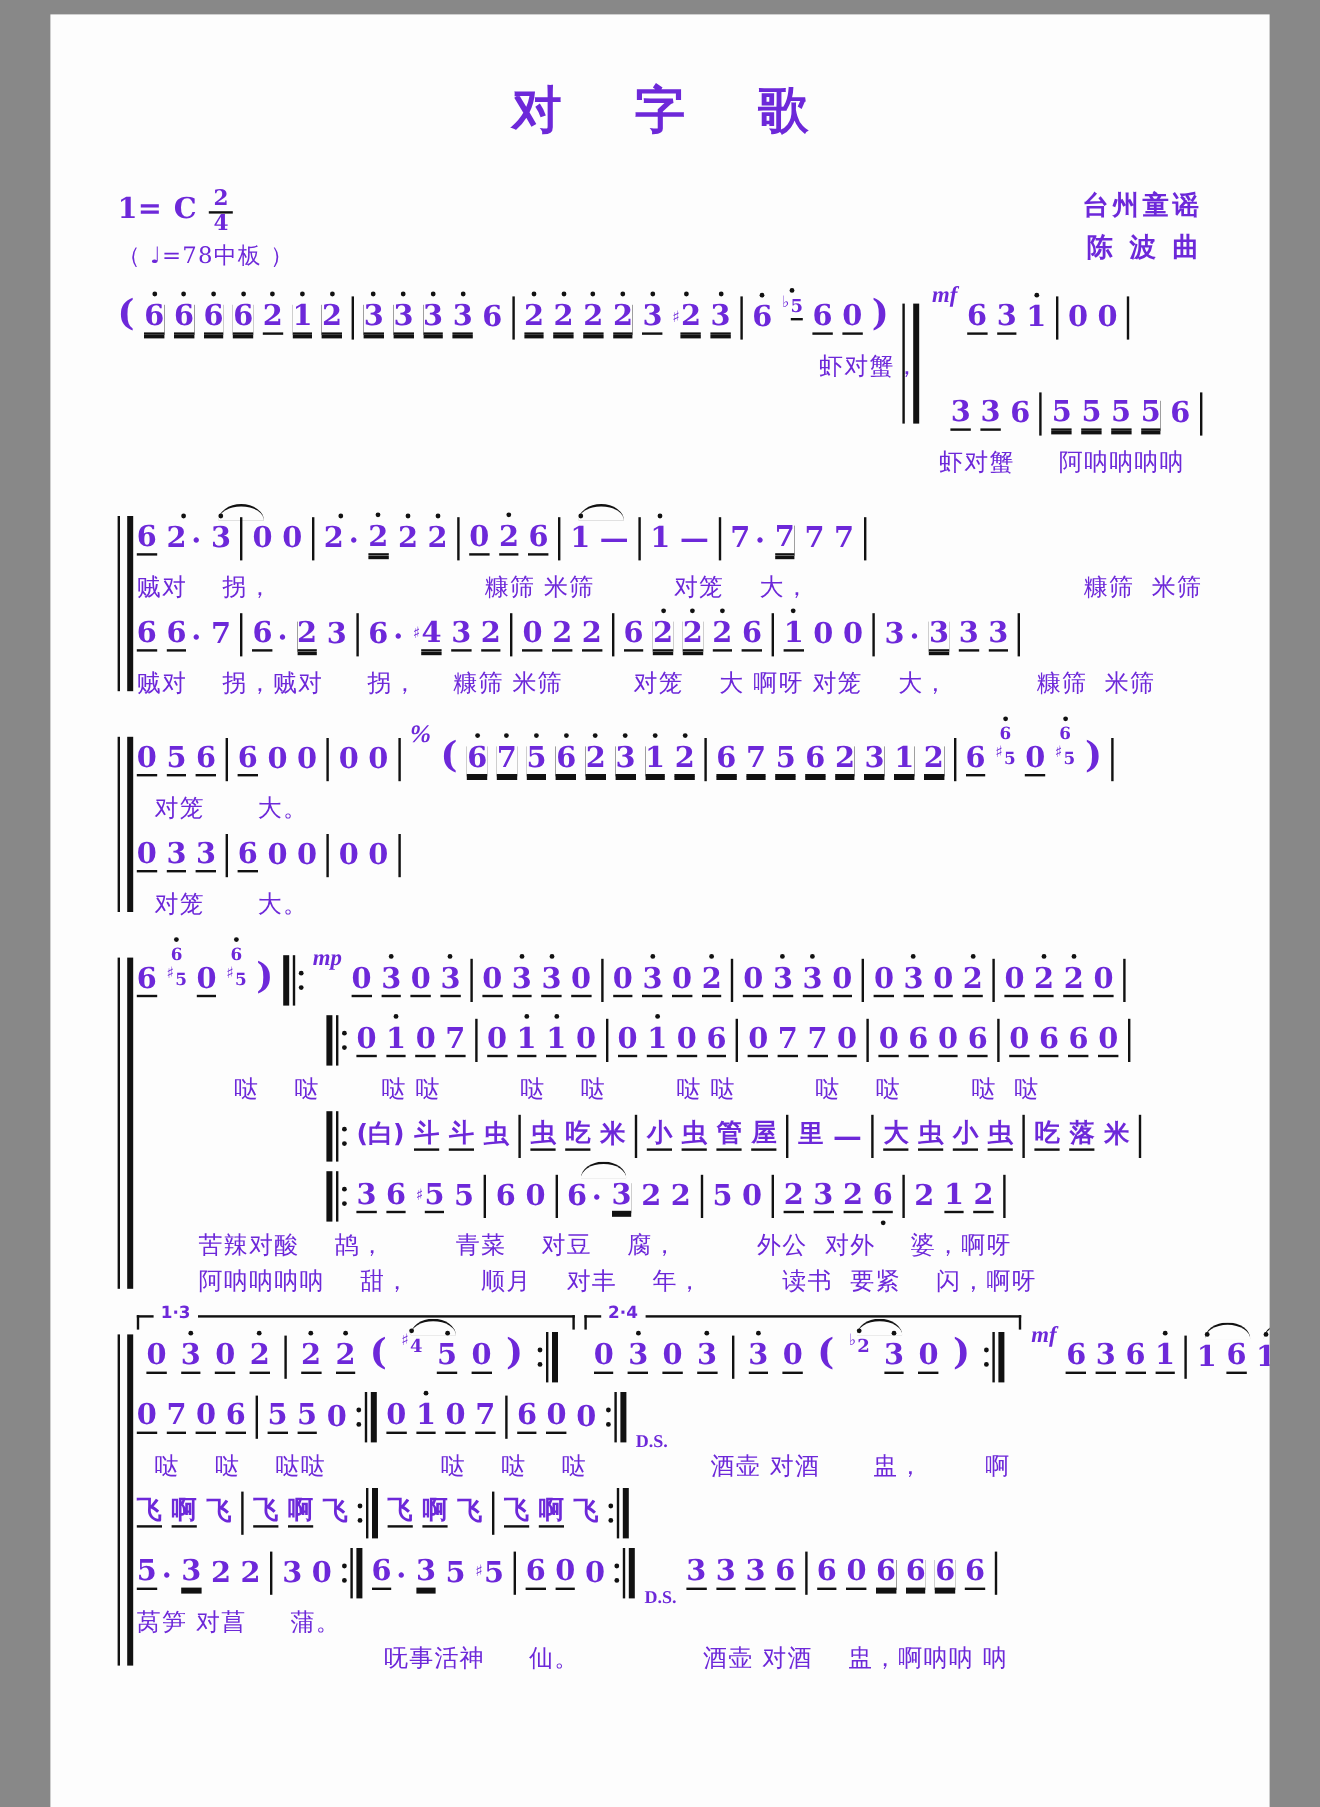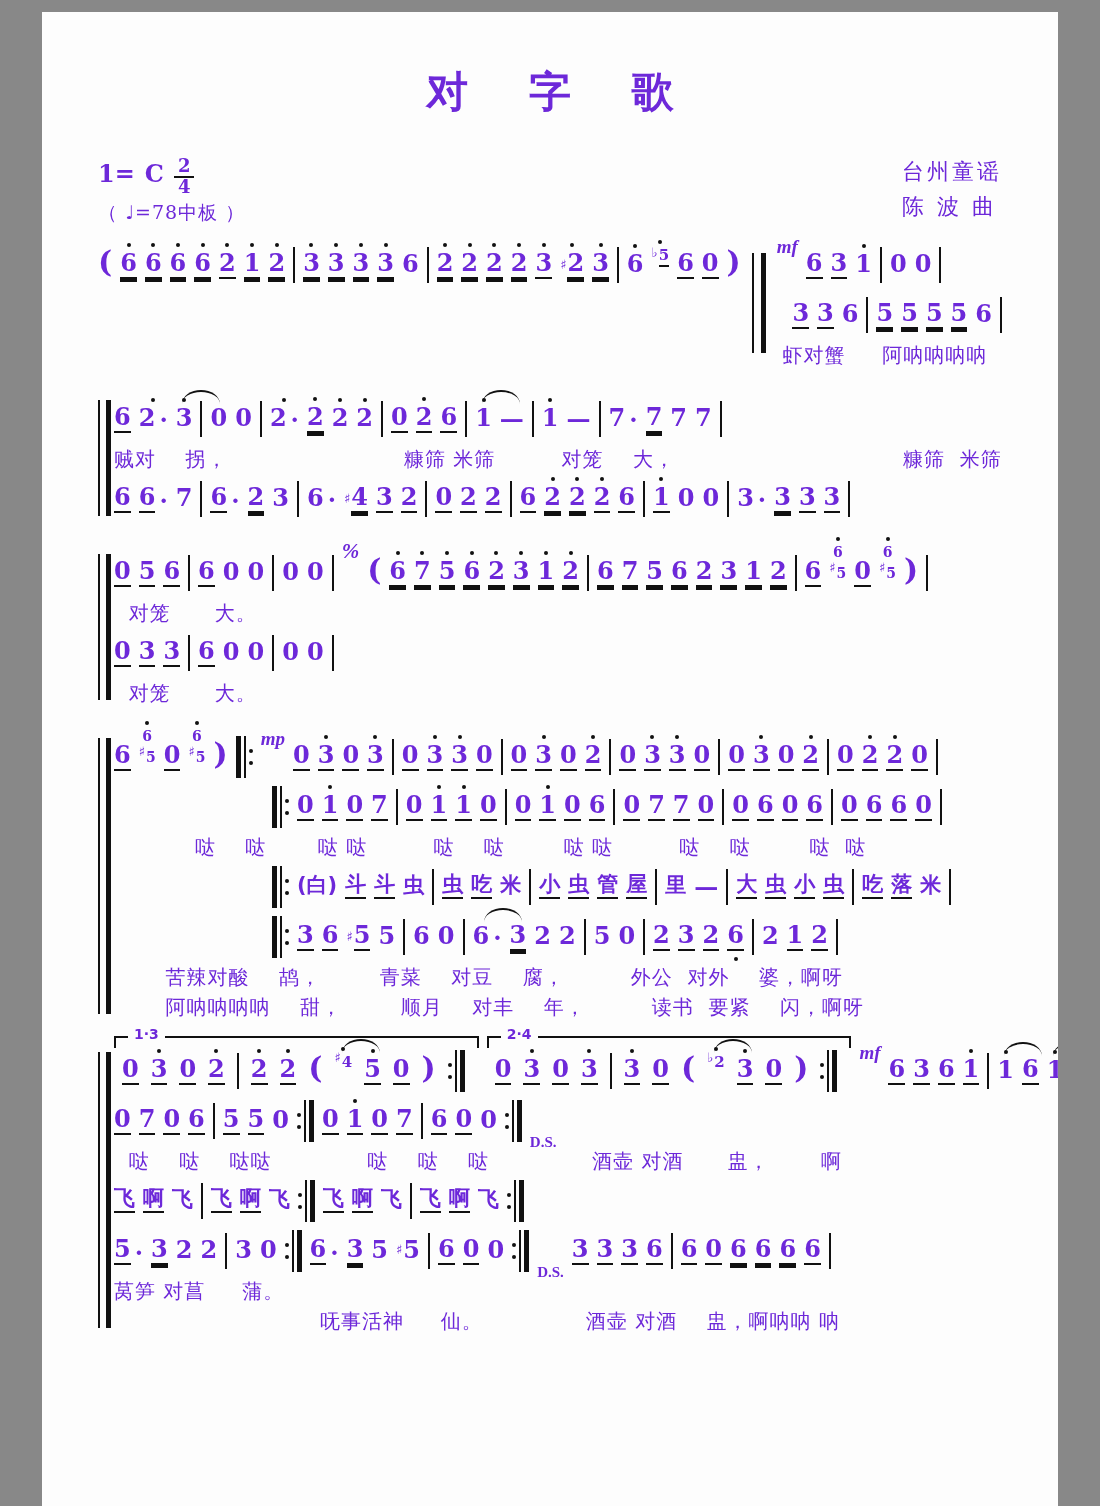--- a/index.html
+++ b/index.html
@@ -9,21 +9,21 @@
 
   
   .title{text-align:center;font-size:42px;font-weight:bold;letter-spacing:0.55em;
          margin-left:0.55em;font-family:"DejaVu Serif",serif;}
   .meta{display:flex;justify-content:space-between;align-items:flex-start;margin-top:34px;}
   .keyline{font-size:24px;font-weight:bold;display:flex;align-items:center;gap:10px;}
   .ts{display:inline-flex;flex-direction:column;align-items:center;line-height:1.05;
       font-size:18px;font-weight:bold;transform:translateY(3px);}
   .ts .n{border-bottom:2px solid #111;padding:0 4px;}
   .tempo{font-size:19px;margin-top:6px;letter-spacing:1px;}
-  .credits{text-align:left;font-size:22px;line-height:1.6;letter-spacing:3px;}
+  .credits{text-align:right;font-size:22px;line-height:1.6;letter-spacing:3px;font-weight:bold;}
 
   
   .score{margin-top:14px;}
   .system{margin:10px 0 24px 0;}
   .system.braced{position:relative;padding-left:16px;}
   .system.braced::before{content:"";position:absolute;left:0;top:6px;bottom:8px;width:6px;
       border-left:2px solid #111;border-right:5px solid #111;}
 
   .line{min-height:30px;}
   .line.notes{display:flex;align-items:center;gap:8px;height:50px;flex-wrap:nowrap;}
@@ -190,20 +190,21 @@
             </span>
             <span class="bar"></span>
             <span class="note">
               <span class="core">0</span>
             </span>
             <span class="note">
               <span class="core">0</span>
             </span>
             <span class="bar"></span>
           </div>
+          <div class="line lyrics right">虾对蟹，                                </div>
           <div class="line notes" style="justify-content: flex-end;">
             <span class="note u1">
               <span class="core">3</span>
             </span>
             <span class="note u1">
               <span class="core">3</span>
             </span>
             <span class="note">
               <span class="core">6</span>
             </span>
@@ -381,20 +382,21 @@
               <span class="core">3</span>
             </span>
             <span class="note u1">
               <span class="core">3</span>
             </span>
             <span class="note u1">
               <span class="core">3</span>
             </span>
             <span class="bar"></span>
           </div>
+          <div class="line lyrics">贼对    拐，贼对     拐，    糠筛 米筛        对笼    大 啊呀 对笼    大，          糠筛  米筛</div>
         </div>
         <div class="system braced">
           <div class="line notes">
             <span class="note u1">
               <span class="core">0</span>
             </span>
             <span class="note u1">
               <span class="core">5</span>
             </span>
             <span class="note u1">

